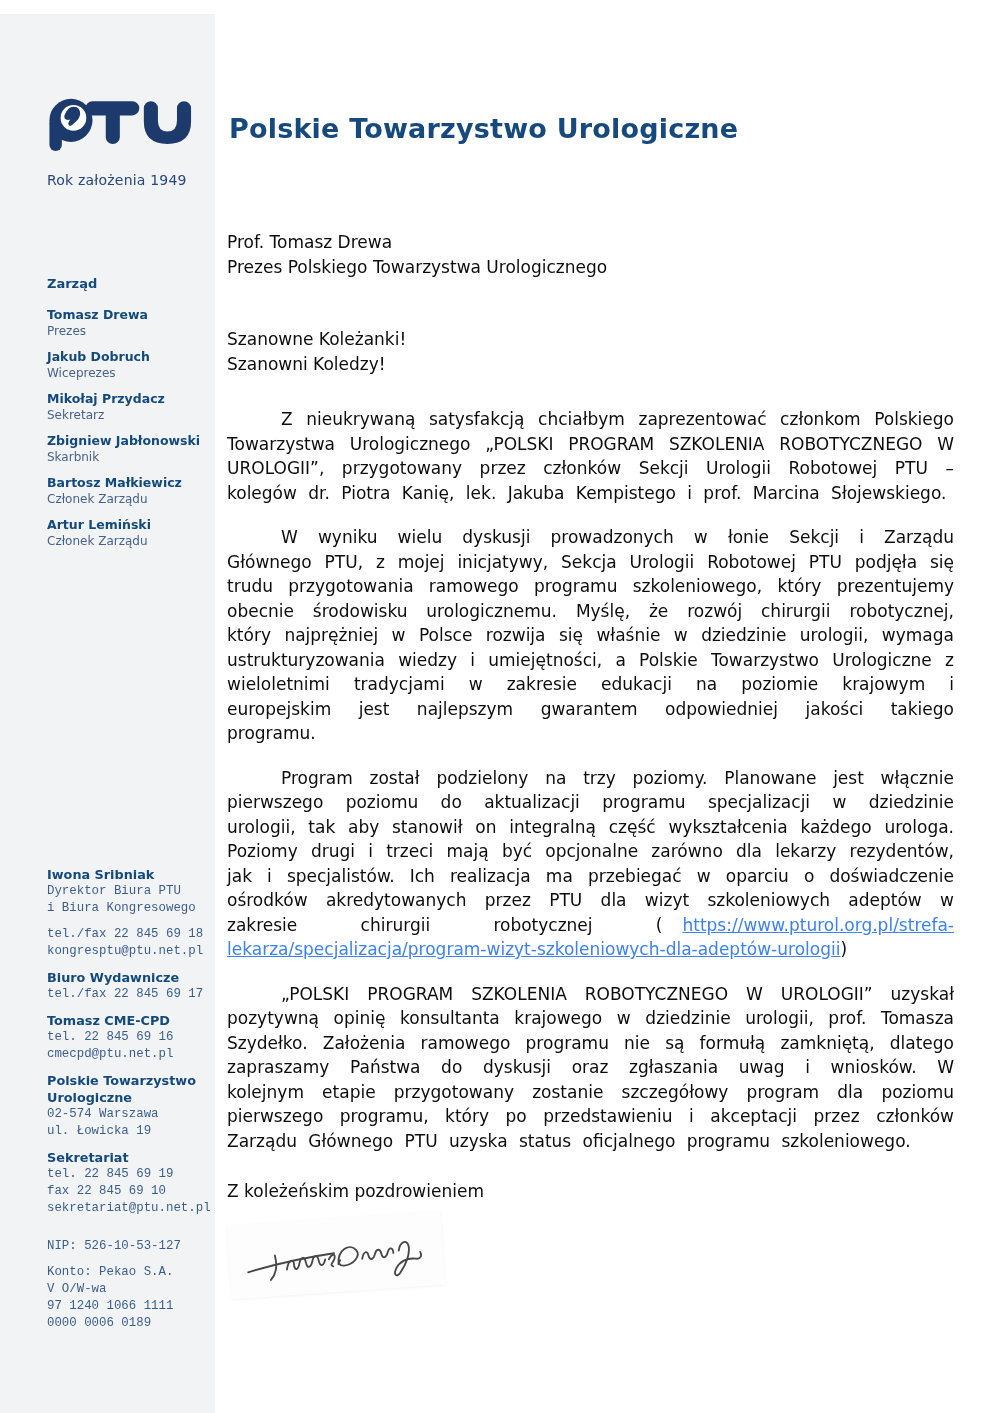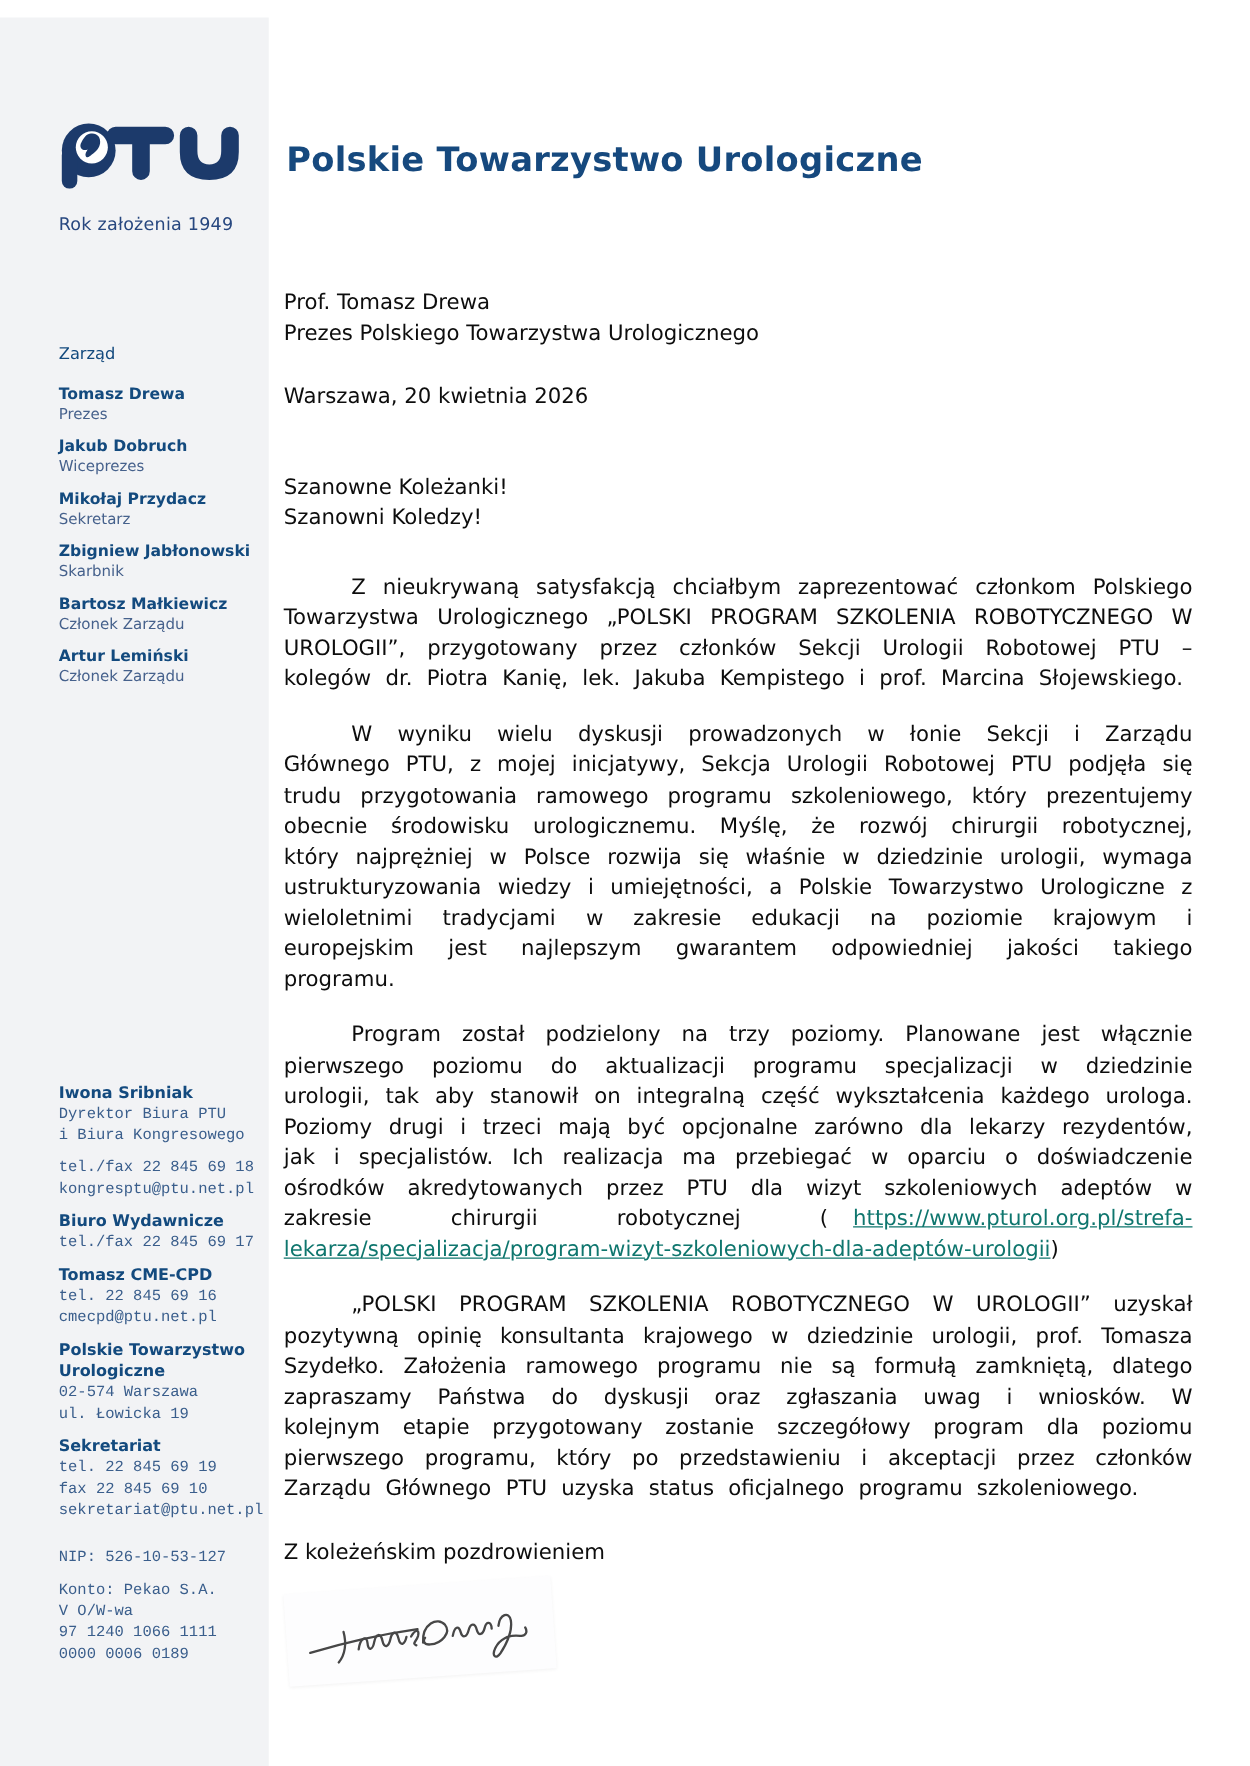--- a/index.html
+++ b/index.html
@@ -4,39 +4,39 @@
 <style>
   html,body{margin:0;padding:0;}
   body{font-family:"DejaVu Sans","Liberation Sans",sans-serif;background:#ffffff;}
   .page{position:relative;width:1000px;height:1413px;background:#ffffff;overflow:hidden;}
 
   
   .sidebar{position:absolute;left:0;top:14px;width:215px;height:1413px;background:#F2F3F5;}
   .logo{position:absolute;left:46px;top:84px;}
   .founded{position:absolute;left:47px;top:158px;font-size:14px;color:#27477F;letter-spacing:.2px;}
   .board{position:absolute;left:47px;top:262px;}
-  .board-title{font-weight:normal;font-size:13px;color:#134A7E;margin-bottom:15px;}
+  .board-title{font-weight:bold;font-size:13px;color:#134A7E;margin-bottom:15px;}
   .entry{margin-bottom:9px;}
   .entry .name{font-weight:bold;font-size:12.5px;line-height:17px;color:#134A7E;white-space:nowrap;}
   .entry .role{font-size:12px;line-height:16px;color:#46618C;}
   .office{position:absolute;left:47px;top:852px;width:162px;}
   .group{margin-bottom:9px;}
   .g-bold{font-weight:bold;font-size:12.8px;line-height:17px;color:#134A7E;}
   .g-line{font-size:12.4px;line-height:17px;color:#3A5E8C;white-space:nowrap;font-family:Liberation Mono, monospace;}
   .nip-group{margin-top:21px;}
 
   
   .content{position:absolute;left:227px;top:0;width:727px;color:#0D0D0D;}
   h1.title{margin:112px 0 0 2px;font-size:27px;line-height:34px;font-weight:bold;color:#16497E;letter-spacing:.2px;}
   .author-block{margin-top:84px;font-size:17px;line-height:24.5px;}
   .dateline{margin-top:26px;font-size:17px;line-height:24.5px;}
   .salutation{margin-top:48px;font-size:17px;line-height:24.5px;}
   p.para{margin:20px 0 0 0;font-size:17px;line-height:24.5px;text-align:justify;text-indent:54px;word-spacing:6px;color:#0D0D0D;}
   p.para.first{margin-top:31px;}
-  a.doc-link{color:#0f766e;text-decoration:underline;word-spacing:0;margin-left:20px;}
+  a.doc-link{color:#3b82f6;text-decoration:underline;word-spacing:0;margin-left:20px;}
   .closing{margin-top:26px;font-size:17px;line-height:24.5px;}
   .signature{margin:14px 0 0 2px;width:214px;height:74px;background:#FDFDFE;box-shadow:0 1px 3px rgba(0,0,0,.05);transform:rotate(-4deg);transform-origin:50% 50%;}
   .signature svg{display:block;}
 </style>
 </head>
 <body>
 
 <div class="page">
 
   <aside class="sidebar">
@@ -128,21 +128,20 @@
   </aside>
 
   <main class="content">
     <h1 class="title">Polskie Towarzystwo Urologiczne</h1>
 
     <div class="author-block">
       <div>Prof. Tomasz Drewa</div>
       <div>Prezes Polskiego Towarzystwa Urologicznego</div>
     </div>
 
-    <div class="dateline">Warszawa, 20 kwietnia 2026</div>
 
     <div class="salutation">
       <div>Szanowne Koleżanki!</div>
       <div>Szanowni Koledzy!</div>
     </div>
 
     <p class="para first">Z nieukrywaną satysfakcją chciałbym zaprezentować członkom Polskiego Towarzystwa Urologicznego „POLSKI PROGRAM SZKOLENIA ROBOTYCZNEGO W UROLOGII”, przygotowany przez członków Sekcji Urologii Robotowej PTU – kolegów dr. Piotra Kanię, lek. Jakuba Kempistego i prof. Marcina Słojewskiego.</p>
     <p class="para">W wyniku wielu dyskusji prowadzonych w łonie Sekcji i Zarządu Głównego PTU, z mojej inicjatywy, Sekcja Urologii Robotowej PTU podjęła się trudu przygotowania ramowego programu szkoleniowego, który prezentujemy obecnie środowisku urologicznemu. Myślę, że rozwój chirurgii robotycznej, który najprężniej w Polsce rozwija się właśnie w dziedzinie urologii, wymaga ustrukturyzowania wiedzy i umiejętności, a Polskie Towarzystwo Urologiczne z wieloletnimi tradycjami w zakresie edukacji na poziomie krajowym i europejskim jest najlepszym gwarantem odpowiedniej jakości takiego programu.</p>
     <p class="para"><span>Program został podzielony na trzy poziomy. Planowane jest włącznie pierwszego poziomu do aktualizacji programu specjalizacji w dziedzinie urologii, tak aby stanowił on integralną część wykształcenia każdego urologa. Poziomy drugi i trzeci mają być opcjonalne zarówno dla lekarzy rezydentów, jak i specjalistów. Ich realizacja ma przebiegać w oparciu o doświadczenie ośrodków akredytowanych przez PTU dla wizyt szkoleniowych adeptów w zakresie chirurgii robotycznej (</span><a class="doc-link" href="#">https://www.pturol.org.pl/strefa-lekarza/specjalizacja/program-wizyt-szkoleniowych-dla-adeptów-urologii</a><span>)</span></p>
     <p class="para">„POLSKI PROGRAM SZKOLENIA ROBOTYCZNEGO W UROLOGII” uzyskał pozytywną opinię konsultanta krajowego w dziedzinie urologii, prof. Tomasza Szydełko. Założenia ramowego programu nie są formułą zamkniętą, dlatego zapraszamy Państwa do dyskusji oraz zgłaszania uwag i wniosków. W kolejnym etapie przygotowany zostanie szczegółowy program dla poziomu pierwszego programu, który po przedstawieniu i akceptacji przez członków Zarządu Głównego PTU uzyska status oficjalnego programu szkoleniowego.</p>

